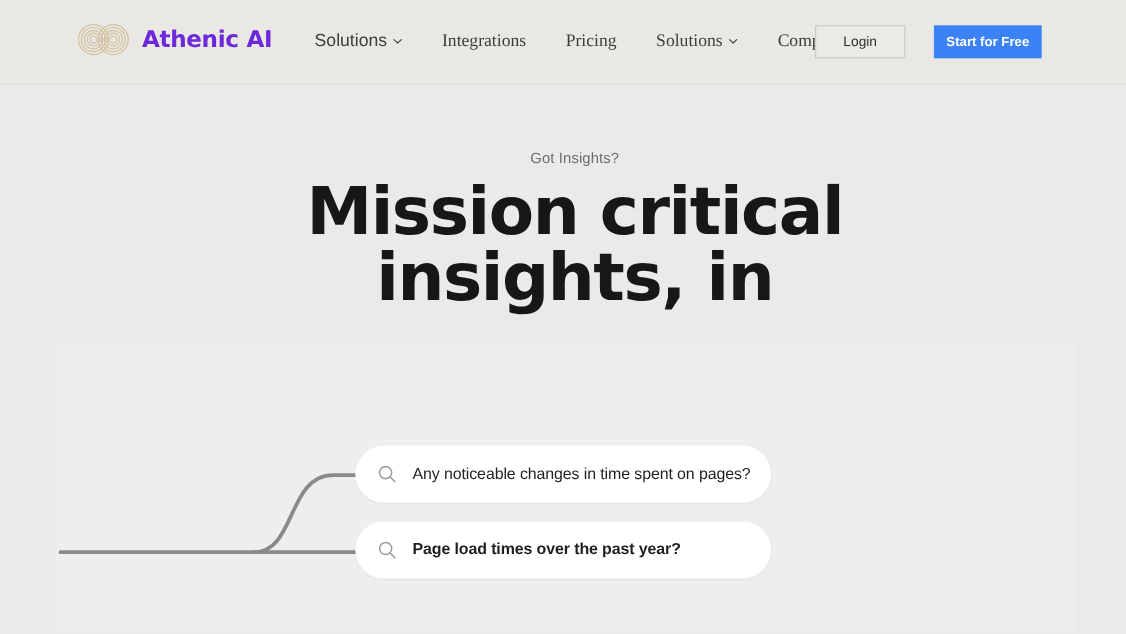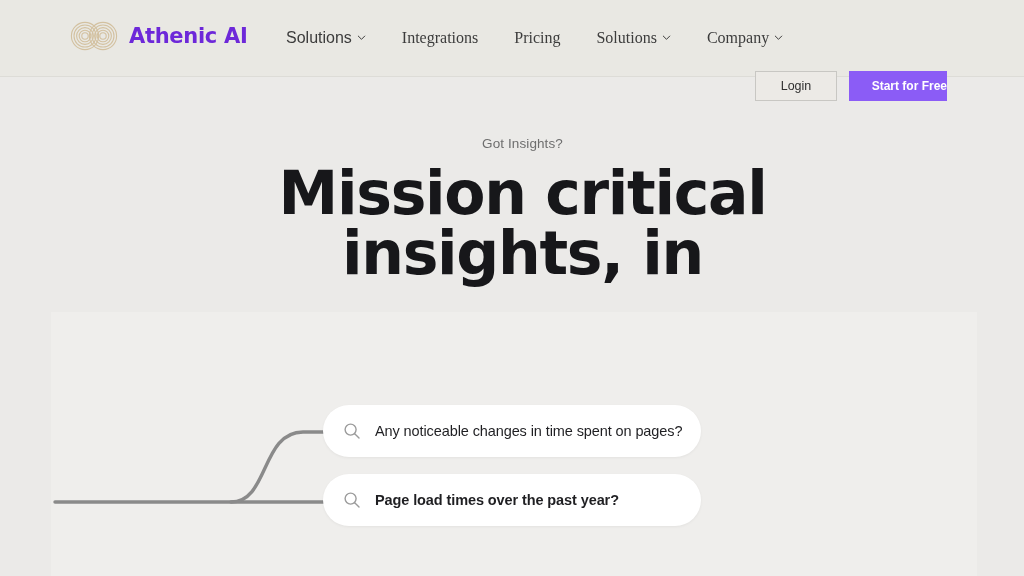--- a/index.html
+++ b/index.html
@@ -84,22 +84,21 @@
     top: -1px;
   }
   .nav-item .caret svg { display:block; }
 
   .header-actions {
     position: absolute;
     right: 77px;
     top: 23px;
     display: flex;
     align-items: center;
-    gap: 12px;
-    margin-top: 48px;
+    gap: 26px;
   }
 
   .btn {
     font-family: "Liberation Sans", sans-serif;
     cursor: pointer;
     border: none;
     white-space: nowrap;
   }
 
   .btn-login {
@@ -107,28 +106,28 @@
     height: 30px;
     background: #eceae6;
     border: 1px solid #c8c7c3;
     font-size: 12.5px;
     color: #2f2f2f;
     line-height: 28px;
     text-align: center;
   }
 
   .btn-gold {
-    background: #8b5cf6;
+    background: #3b82f6;
     color: #ffffff;
     font-size: 12px;
     font-weight: bold;
     height: 30px;
     padding: 0 16px;
     line-height: 30px;
-    text-align: right;
+    text-align: center;
   }
   .btn-start-free { width: 98px; padding: 0; }
 
   
   .hero {
     position: absolute;
     top: 77px; left: 0;
     width: 1024px;
     text-align: center;
     padding-left: 21px;

